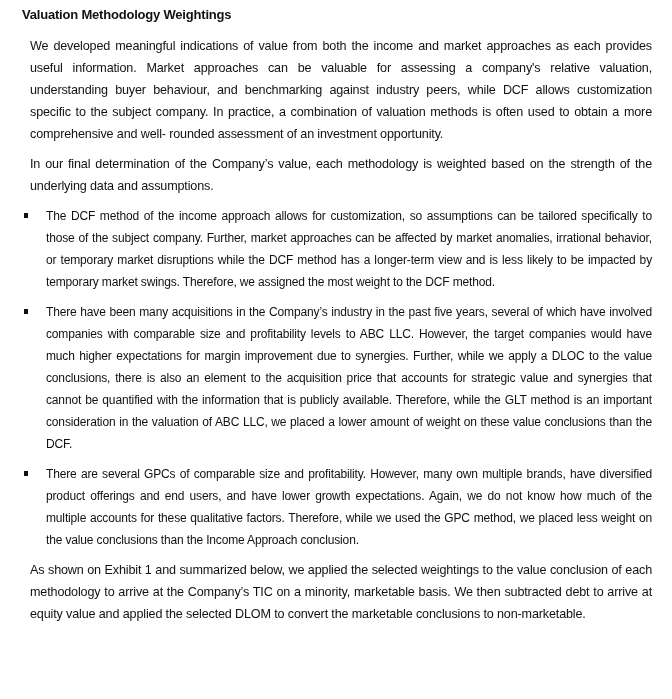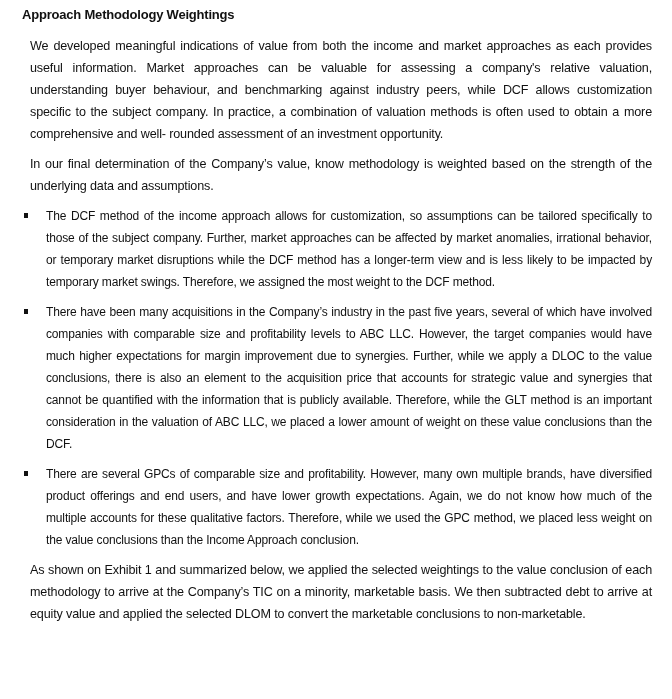--- a/index.html
+++ b/index.html
@@ -53,24 +53,24 @@
       top: 8px;
       width: 4px;
       height: 5px;
       background: #111111;
     }
   </style>
 </head>
 <body>
 
 <div class="page">
-  <div class="heading">Approach Methodology Weightings</div>
+  <div class="heading">Valuation Methodology Weightings</div>
 
   <p class="para">We developed meaningful indications of value from both the income and market approaches as each provides useful information. Market approaches can be valuable for assessing a company's relative valuation, understanding buyer behaviour, and benchmarking against industry peers, while DCF allows customization specific to the subject company. In practice, a combination of valuation methods is often used to obtain a more comprehensive and well- rounded assessment of an investment opportunity.</p>
-  <p class="para">In our final determination of the Company’s value, know methodology is weighted based on the strength of the underlying data and assumptions.</p>
+  <p class="para">In our final determination of the Company’s value, each methodology is weighted based on the strength of the underlying data and assumptions.</p>
 
   <ul class="bullets">
     <li class="bullet-item">
       <span class="bullet-mark"></span>
       <span>The DCF method of the income approach allows for customization, so assumptions can be tailored specifically to those of the subject company. Further, market approaches can be affected by market anomalies, irrational behavior, or temporary market disruptions while the DCF method has a longer-term view and is less likely to be impacted by temporary market swings. Therefore, we assigned the most weight to the DCF method.</span>
     </li>
     <li class="bullet-item">
       <span class="bullet-mark"></span>
       <span>There have been many acquisitions in the Company’s industry in the past five years, several of which have involved companies with comparable size and profitability levels to ABC LLC. However, the target companies would have much higher expectations for margin improvement due to synergies. Further, while we apply a DLOC to the value conclusions, there is also an element to the acquisition price that accounts for strategic value and synergies that cannot be quantified with the information that is publicly available. Therefore, while the GLT method is an important consideration in the valuation of ABC LLC, we placed a lower amount of weight on these value conclusions than the DCF.</span>
     </li>

